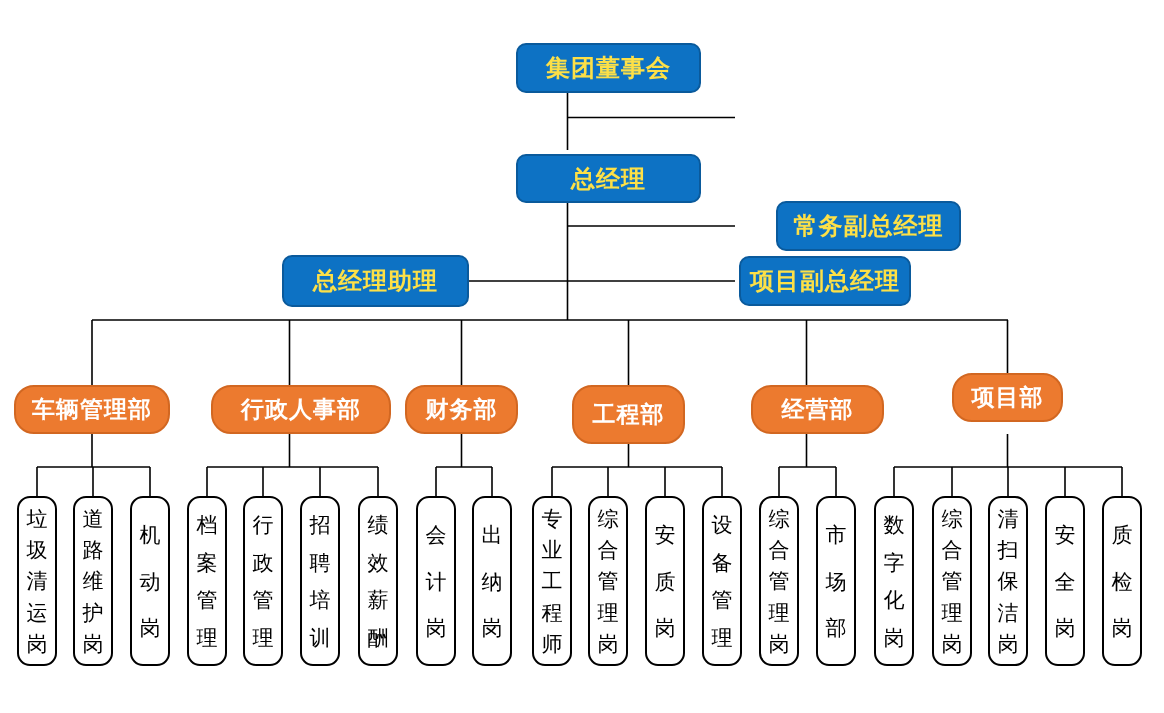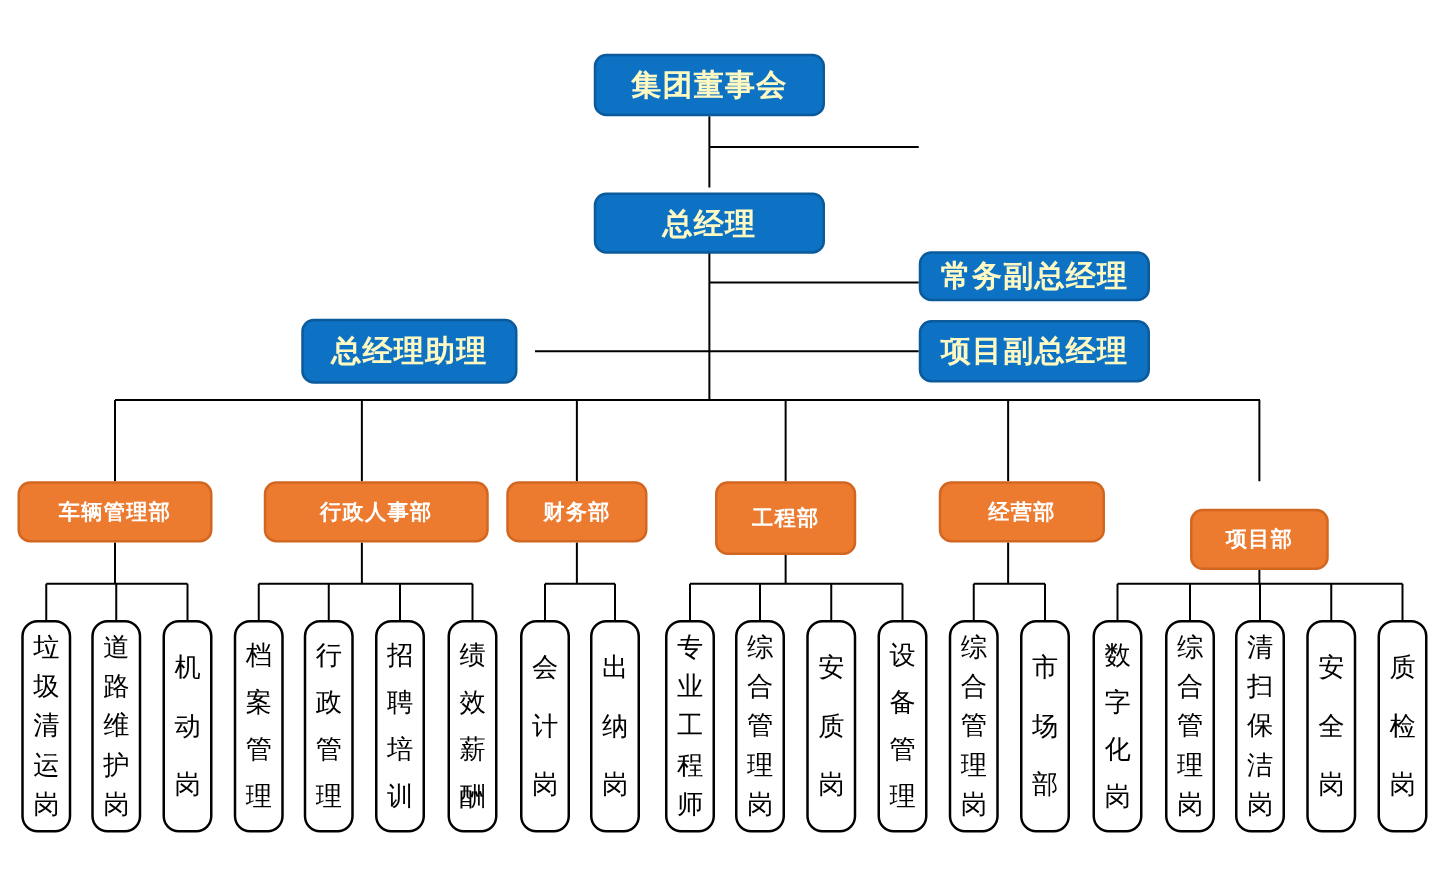--- a/index.html
+++ b/index.html
@@ -31,31 +31,32 @@
     align-items: center;
     justify-content: center;
     box-sizing: border-box;
     text-align: center;
     white-space: nowrap;
   }
   .node.blue {
     background: #0D72C4;
     border: 2px solid #0A5A9C;
     border-radius: 10px;
-    color: #fef9c3;
+    color: #fde047;
     font-size: 24px;
     font-weight: bold;
     letter-spacing: 1px;
+    margin-left: 41px;
   }
   .node.orange {
     background: #EC7A2F;
     border: 2px solid #D26721;
-    border-radius: 10px;
+    border-radius: 20px;
     color: #ffffff;
-    font-size: 17px;
+    font-size: 23px;
     font-weight: bold;
     letter-spacing: 1px;
   }
   .leaf {
     position: absolute;
     top: 496px;
     width: 40px;
     height: 170px;
     box-sizing: border-box;
     background: #ffffff;
@@ -131,37 +132,37 @@
     <line x1="1008" y1="467" x2="1008" y2="497"></line>
     <line x1="1065" y1="467" x2="1065" y2="497"></line>
     <line x1="1122" y1="467" x2="1122" y2="497"></line>
   </svg>
 
   <div class="node blue" style="left:475px; top:43px; width:185px; height:50px;">集团董事会</div>
 
 
   <div class="node blue" style="left:475px; top:154px; width:185px; height:49px;">总经理</div>
 
-  <div class="node blue" style="left:735px; top:201px; width:185px; height:40px;">常务副总经理</div>
-
-  <div class="node blue" style="left:241px; top:255px; width:173px; height:52px;">总经理助理</div>
-
-  <div class="node blue" style="left:735px; top:256px; width:185px; height:50px;">项目副总经理</div>
+  <div class="node blue" style="left:735px; top:201px; width:185px; height:50px;">常务副总经理</div>
+
+  <div class="node blue" style="left:241px; top:255px; width:187px; height:52px;">总经理助理</div>
+
+  <div class="node blue" style="left:698px; top:256px; width:172px; height:50px;">项目副总经理</div>
 
   <div class="node orange" style="left:14px; top:385px; width:156px; height:49px;">车辆管理部</div>
 
   <div class="node orange" style="left:211px; top:385px; width:180px; height:49px;">行政人事部</div>
 
   <div class="node orange" style="left:405px; top:385px; width:113px; height:49px;">财务部</div>
 
   <div class="node orange" style="left:572px; top:385px; width:113px; height:59px;">工程部</div>
 
   <div class="node orange" style="left:751px; top:385px; width:133px; height:49px;text-align:center;">经营部</div>
 
-  <div class="node orange" style="left:952px; top:407px; width:111px; height:49px;">项目部</div>
+  <div class="node orange" style="left:952px; top:373px; width:111px; height:49px;">项目部</div>
 
   <div class="leaf" style="left:17px;">
       <span>垃</span>
       <span>圾</span>
       <span>清</span>
       <span>运</span>
       <span>岗</span>
     </div>
   <div class="leaf" style="left:73px;">
       <span>道</span>

